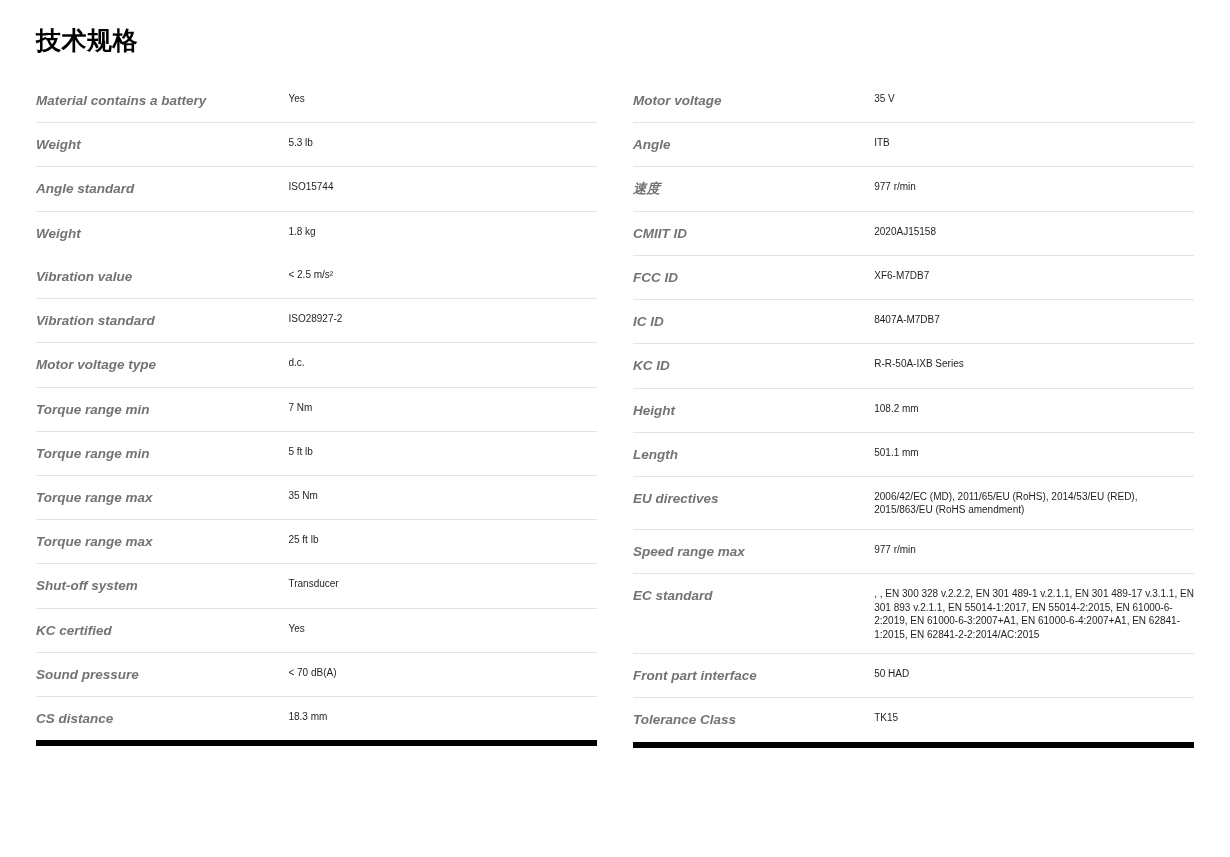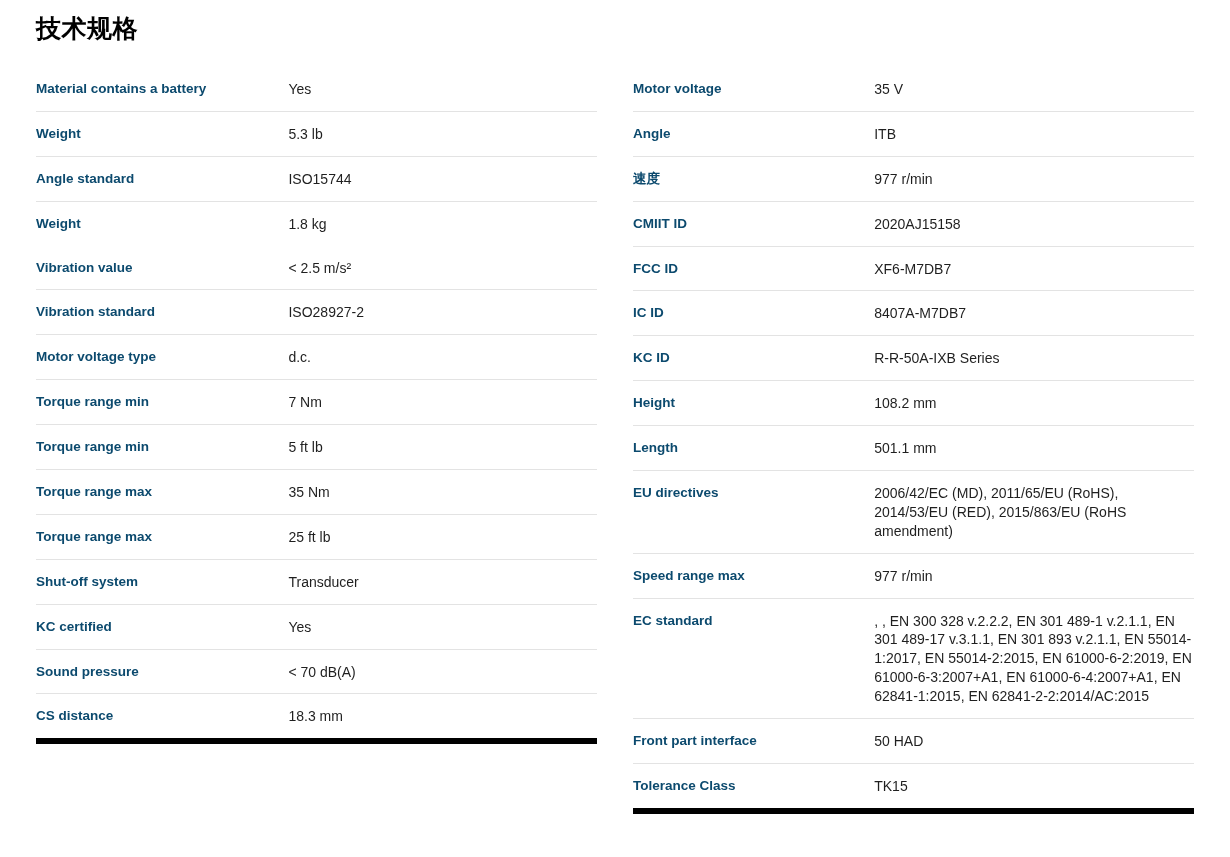--- a/index.html
+++ b/index.html
@@ -12,21 +12,21 @@
     height: 857px;
     font-family: "Liberation Sans", sans-serif;
     color: #1a1a1a;
     overflow: hidden;
   }
   .page {
     position: relative;
     width: 1230px;
     height: 857px;
     box-sizing: border-box;
-    padding: 4px 36px;
+    padding: 16px 36px;
   }
   .page-title {
     font-size: 25px;
     font-weight: bold;
     letter-spacing: 0.5px;
     margin: 0;
     padding-top: 8px;
     padding-bottom: 22px;
     color: #000000;
   }
@@ -61,25 +61,26 @@
   .spec-label,
   .spec-value {
     vertical-align: top;
     padding: 13px 0 12px 0;
     line-height: 1.35;
   }
   .spec-label {
     width: 45%;
     font-size: 13.5px;
     font-weight: bold;
-    color: #0c4a6e;
+    color: #737373;
     padding-right: 10px;
+    font-style: italic;
   }
   .spec-value {
-    font-size: 14px;
+    font-size: 10px;
     font-weight: normal;
     color: #1f1f1f;
   }
   .col-right .spec-label {
     width: 43%;
   }
 </style>
 </head>
 <body>
 

